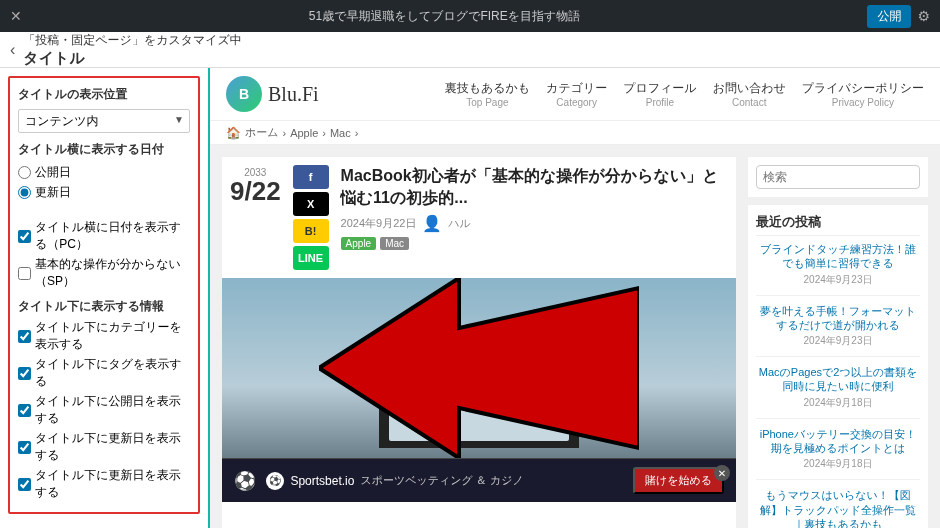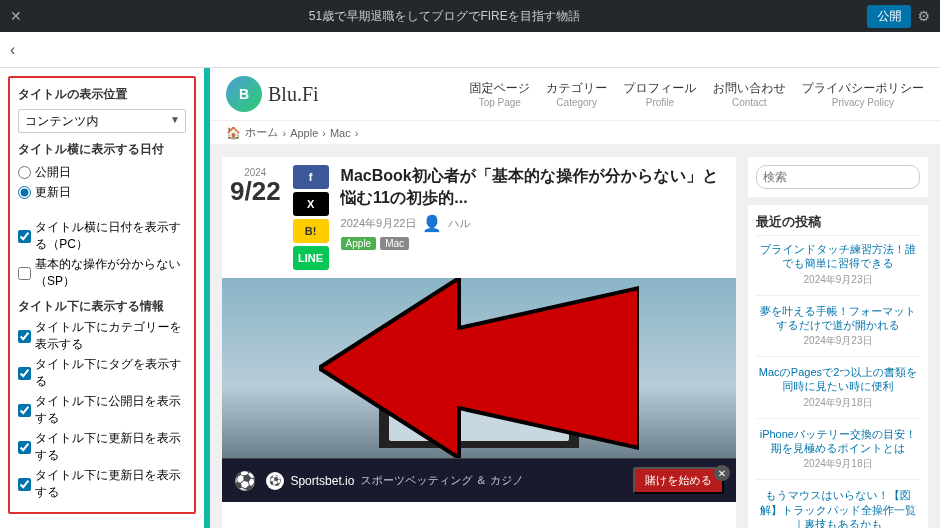--- a/index.html
+++ b/index.html
@@ -15,21 +15,21 @@
 
     
     .second-bar { background: #fff; border-bottom: 1px solid #ddd; display: flex; align-items: center; padding: 0 10px; height: 36px; }
     .back-arrow { color: #555; font-size: 16px; cursor: pointer; margin-right: 8px; }
     .second-bar-text { font-size: 12px; color: #333; }
 
     
     .main-layout { display: flex; height: calc(528px - 68px); }
 
     
-    .left-panel { width: 210px; background: #fff; border-right: 6px solid #14b8a6; overflow-y: auto; flex-shrink: 0; }
+    .left-panel { width: 210px; background: #fff; border-right: 2px solid #14b8a6; overflow-y: auto; flex-shrink: 0; }
 
     .section { border: 2px solid #e03030; margin: 8px; padding: 8px; border-radius: 2px; }
     .section-label { font-size: 12px; font-weight: bold; color: #333; margin-bottom: 6px; }
     .select-wrap { position: relative; margin-bottom: 8px; }
     .select-wrap select { width: 100%; padding: 4px 6px; border: 1px solid #ccc; border-radius: 2px; font-size: 12px; appearance: none; background: #fff; }
     .select-wrap::after { content: '▼'; position: absolute; right: 6px; top: 5px; font-size: 10px; color: #555; pointer-events: none; }
 
     .radio-group { margin-bottom: 18px; }
     .radio-item { display: flex; align-items: center; gap: 4px; margin-bottom: 3px; font-size: 12px; }
     .radio-item input[type="radio"] { accent-color: #0073aa; }
@@ -77,21 +77,21 @@
     .ad-banner { background: #1a1a2e; color: #fff; padding: 8px 12px; display: flex; align-items: center; gap: 10px; font-size: 12px; border-top: 1px solid #444; position: relative; }
     .ad-logo { font-size: 18px; }
     .ad-title { font-size: 14px; font-weight: bold; color: #fff; }
     .ad-btn { background: #b91c1c; color: #fff; padding: 4px 10px; border-radius: 3px; font-size: 11px; cursor: pointer; margin-left: auto; }
     .ad-close { position: absolute; top: 6px; right: 6px; background: #555; color: #fff; border-radius: 50%; width: 16px; height: 16px; display: flex; align-items: center; justify-content: center; font-size: 10px; cursor: pointer; }
     .ad-text-block { flex: 1; }
 
     
     .sidebar { width: 180px; flex-shrink: 0; }
     .sidebar-search { background: #fff; padding: 8px; margin-bottom: 8px; }
-    .sidebar-search input { width: 100%; padding: 4px 6px; border: 1px solid #ccc; border-radius: 10px; font-size: 12px; }
+    .sidebar-search input { width: 100%; padding: 4px 6px; border: 1px solid #ccc; border-radius: 4px; font-size: 12px; }
     .sidebar-section { background: #fff; padding: 8px; margin-bottom: 8px; }
     .sidebar-section-title { font-size: 13px; font-weight: bold; color: #333; border-bottom: 1px solid #eee; padding-bottom: 4px; margin-bottom: 6px; }
     .sidebar-post { margin-bottom: 8px; padding-bottom: 8px; border-bottom: 1px solid #f0f0f0; text-align: center; }
     .sidebar-post-title { font-size: 11px; color: #0073aa; line-height: 1.3; cursor: pointer; }
     .sidebar-post-date { font-size: 10px; color: #999; margin-top: 2px; }
   </style>
 </head>
 <body>
 
 <div class="top-bar">
@@ -100,20 +100,24 @@
   </div>
   <div class="top-bar-center">51歳で早期退職をしてブログでFIREを目指す物語</div>
   <div style="display:flex;align-items:center;gap:6px;">
     <button class="top-bar-publish">公開</button>
     <span class="top-bar-gear">⚙</span>
   </div>
 </div>
 
 <div class="second-bar">
   <span class="back-arrow">‹</span>
+  <div>
+    <div class="second-bar-text">「投稿・固定ページ」をカスタマイズ中</div>
+    <div style="font-size:15px;font-weight:bold;color:#333;">タイトル</div>
+  </div>
 </div>
 
 <div class="main-layout">
 
   <div class="left-panel">
     <div class="section">
       <div class="section-label">タイトルの表示位置</div>
       <div class="select-wrap">
         <select>
           <option>コンテンツ内</option>
@@ -170,21 +174,21 @@
 
   <div class="right-content">
 
     <div class="site-header">
       <div class="site-logo-area">
         <div class="site-logo-circle">B</div>
         <div class="site-logo-text">Blu.Fi</div>
       </div>
       <div class="site-nav">
         <div class="nav-item">
-          <div class="nav-item-main">固定ページ</div>
+          <div class="nav-item-main">裏技もあるかも</div>
           <div class="nav-item-sub">Top Page</div>
         </div>
         <div class="nav-item">
           <div class="nav-item-main">カテゴリー</div>
           <div class="nav-item-sub">Category</div>
         </div>
         <div class="nav-item">
           <div class="nav-item-main">プロフィール</div>
           <div class="nav-item-sub">Profile</div>
         </div>
@@ -208,21 +212,21 @@
       <span>Mac</span>
       <span>›</span>
     </div>
 
     <div class="article-area">
 
       <div class="article-main">
 
         <div style="display:flex;">
           <div style="display:flex;flex-direction:column;align-items:center;padding:10px 8px;min-width:50px;">
-            <div style="font-size:10px;color:#888;">2024</div>
+            <div style="font-size:10px;color:#888;">2033</div>
             <div style="font-size:26px;font-weight:bold;color:#333;line-height:1;">9/22</div>
           </div>
 
           <div style="display:flex;flex-direction:column;gap:3px;padding:8px 4px;">
             <div class="social-btn social-fb">f</div>
             <div class="social-btn social-x">X</div>
             <div class="social-btn social-b">B!</div>
             <div class="social-btn social-line">LINE</div>
           </div>
           <div style="flex:1;padding:8px;">

